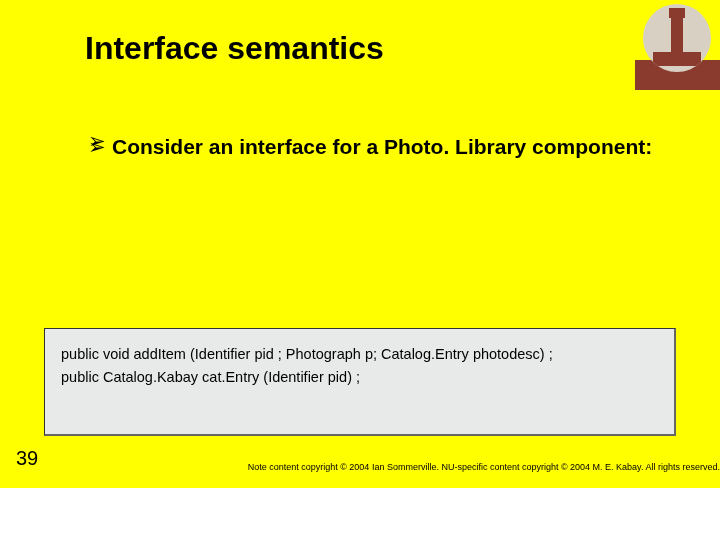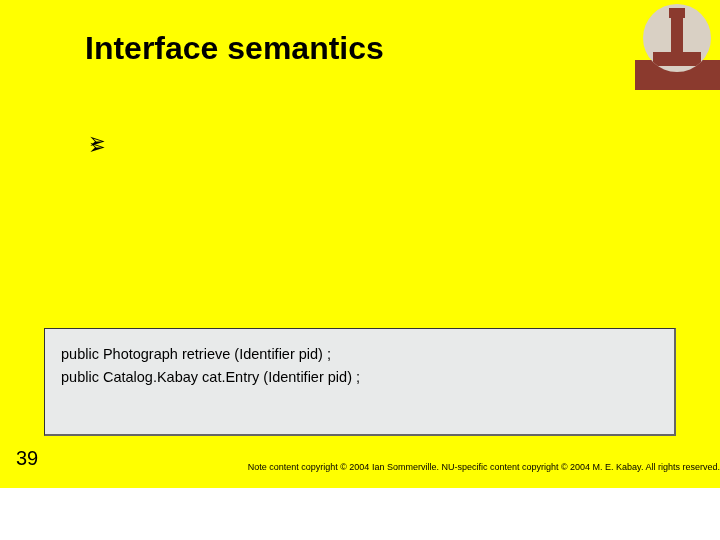--- a/index.html
+++ b/index.html
@@ -135,25 +135,26 @@
   </div>
 
   <div class="title">Interface semantics</div>
 
   <div class="bullets">
     <div class="bullet">
       <span class="arrow">➢</span>
     </div>
     <div class="bullet">
       <span class="arrow">➢</span>
+      <span>Consider an interface for a Photo. Library component:</span>
     </div>
   </div>
 
   <div class="codebox">
-    <div class="line">public Photograph retrieve (Identifier pid) ;</div>
+    <div class="line">public void addItem (Identifier pid ; Photograph p; Catalog.Entry photodesc) ;</div>
     <div class="line">public Catalog.Kabay cat.Entry (Identifier pid) ;</div>
   </div>
 
   <div class="page-num">39</div>
 
   <div class="footer">Note content copyright © 2004 Ian Sommerville.  NU-specific content copyright © 2004 M. E. Kabay.  All rights reserved.</div>
 
 </div>
 
 </body></html>

